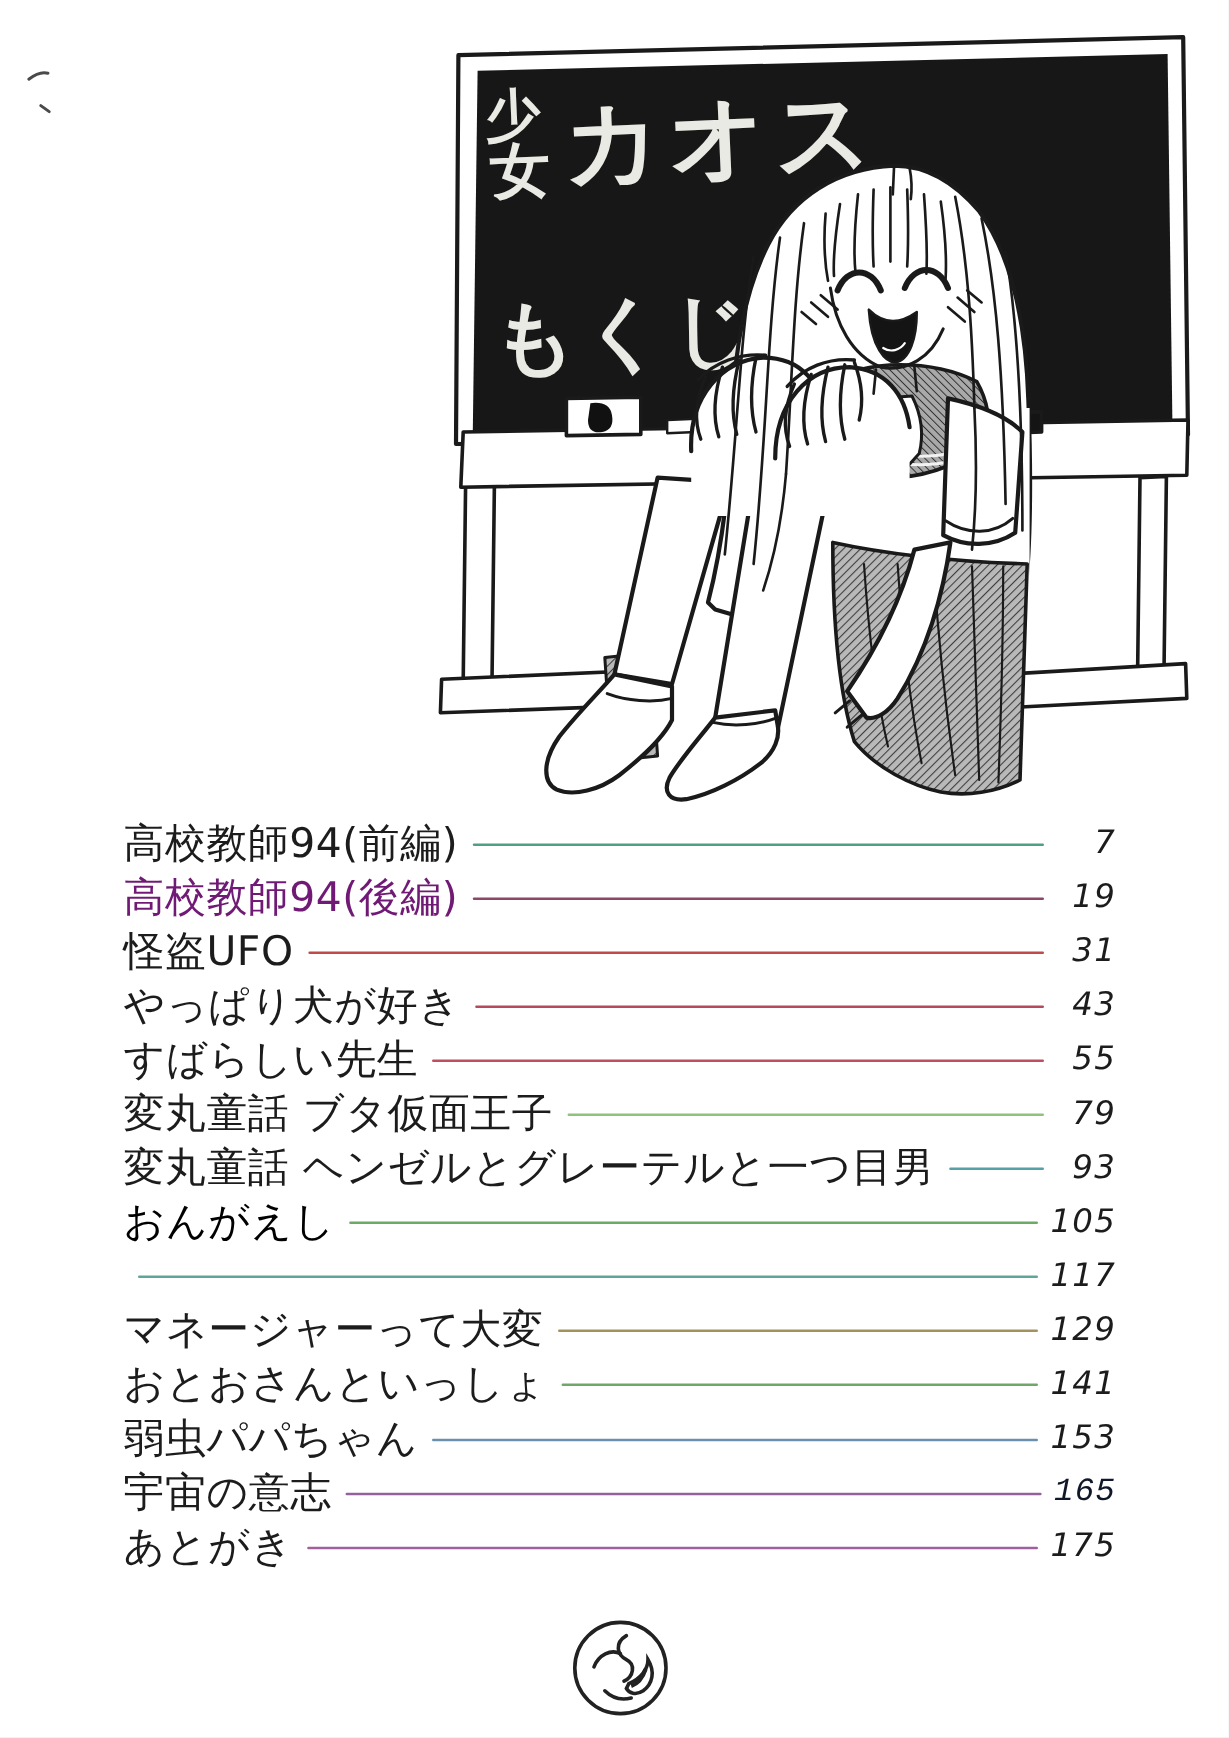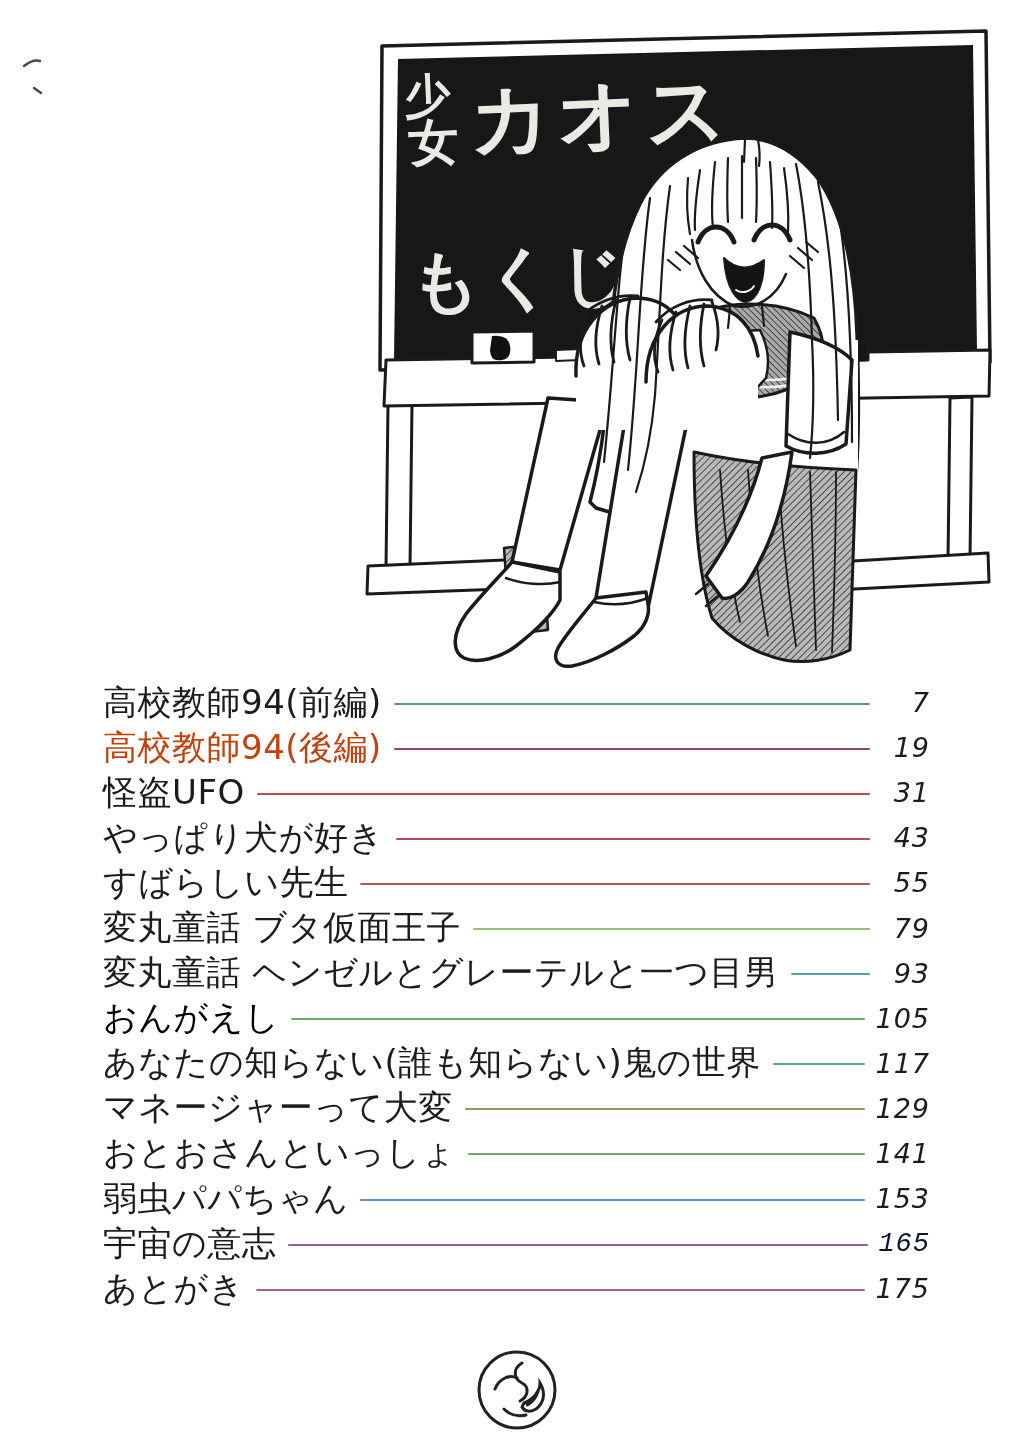--- a/index.html
+++ b/index.html
@@ -192,21 +192,21 @@
     </g>
   </svg>
 
   <div class="toc">
       <div class="toc-row">
         <span class="toc-title" style="color: rgb(28, 28, 28);">高校教師94(前編)</span>
         <span class="toc-rule" style="background: rgb(79, 158, 134);"></span>
         <span class="toc-page" style="color: rgb(28, 28, 28);">7</span>
       </div>
       <div class="toc-row">
-        <span class="toc-title" style="color: #c2410c;">高校教師94(後編)</span>
+        <span class="toc-title" style="color: #701a75;">高校教師94(後編)</span>
         <span class="toc-rule" style="background: rgb(140, 70, 104);"></span>
         <span class="toc-page" style="color: rgb(28, 28, 28);">19</span>
       </div>
       <div class="toc-row">
         <span class="toc-title" style="color: rgb(28, 28, 28);">怪盗UFO</span>
         <span class="toc-rule" style="background: rgb(191, 74, 74);"></span>
         <span class="toc-page" style="color: rgb(28, 28, 28);">31</span>
       </div>
       <div class="toc-row">
         <span class="toc-title" style="color: rgb(28, 28, 28);">やっぱり犬が好き</span>
@@ -227,21 +227,20 @@
         <span class="toc-title" style="color: rgb(28, 28, 28);">変丸童話 ヘンゼルとグレーテルと一つ目男</span>
         <span class="toc-rule" style="background: rgb(86, 160, 168);"></span>
         <span class="toc-page" style="color: rgb(28, 28, 28);">93</span>
       </div>
       <div class="toc-row">
         <span class="toc-title" style="color: #000000;">おんがえし</span>
         <span class="toc-rule" style="background: rgb(108, 171, 102);"></span>
         <span class="toc-page" style="color: rgb(28, 28, 28);">105</span>
       </div>
       <div class="toc-row">
-        <span class="toc-title" style="color: rgb(28, 28, 28);">あなたの知らない(誰も知らない)鬼の世界</span>
         <span class="toc-rule" style="background: rgb(94, 166, 154);"></span>
         <span class="toc-page" style="color: rgb(28, 28, 28);">117</span>
       </div>
       <div class="toc-row">
         <span class="toc-title" style="color: rgb(28, 28, 28);">マネージャーって大変</span>
         <span class="toc-rule" style="background: rgb(163, 146, 92);"></span>
         <span class="toc-page" style="color: rgb(28, 28, 28);">129</span>
       </div>
       <div class="toc-row">
         <span class="toc-title" style="color: rgb(28, 28, 28);">おとおさんといっしょ</span>

